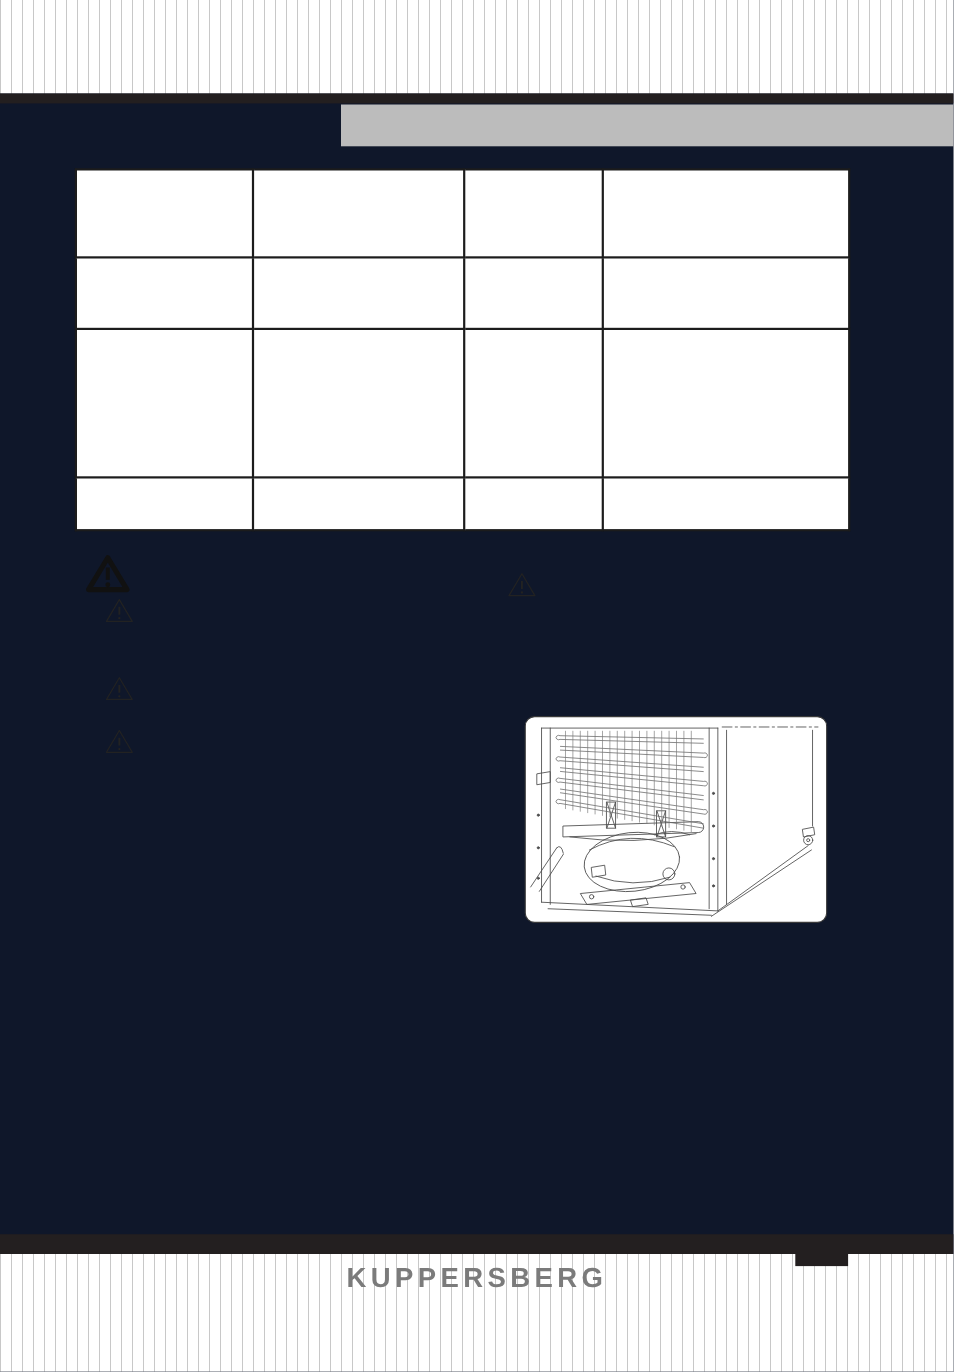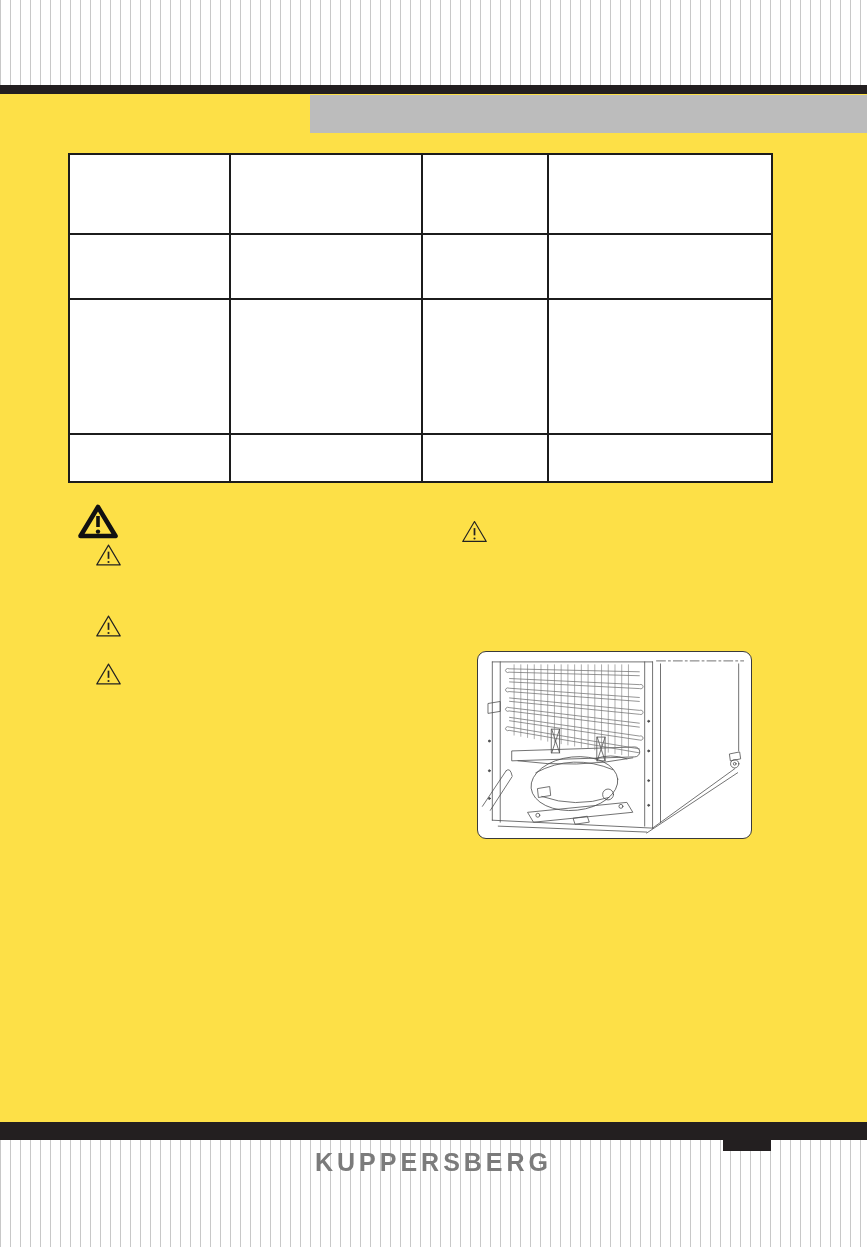--- a/index.html
+++ b/index.html
@@ -1,20 +1,20 @@
 <!DOCTYPE html>
 <html><head>
 <meta charset="utf-8">
 <style>
   html, body { margin: 0; padding: 0; background: #ffffff; }
   .page {
     position: relative;
     width: 867px;
     height: 1247px;
-    background: #fde047;
+    background: #0f172a;
     font-family: "Liberation Sans", sans-serif;
     overflow: hidden;
     --bar: #231f20;
     --graybar: #bcbcbc;
     --stripe: #c8c8c8;
     --brand: #7b7b7b;
   }
   .stripes {
     background-image: repeating-linear-gradient(90deg,
       var(--stripe) 0px, var(--stripe) 1px,

